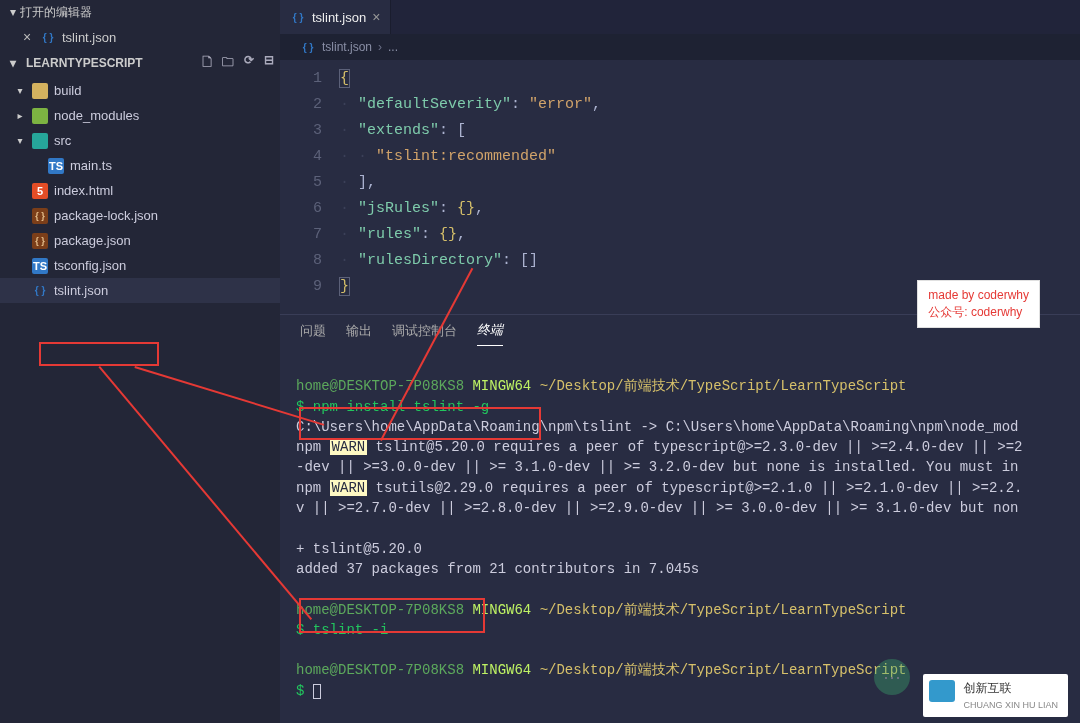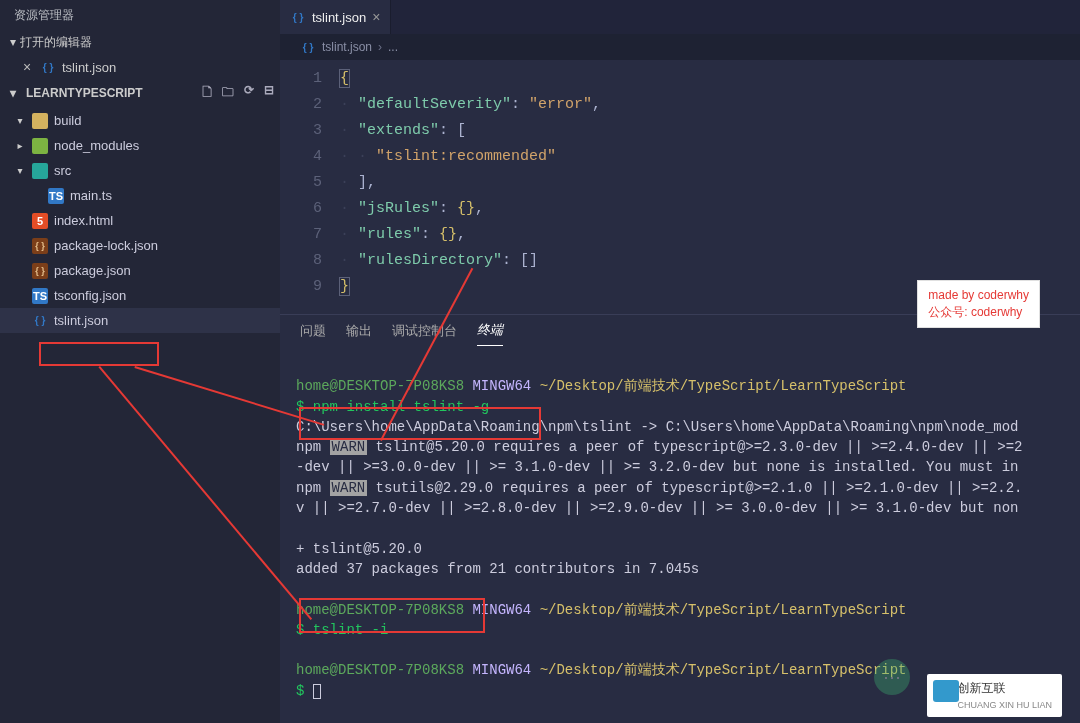--- a/index.html
+++ b/index.html
@@ -59,35 +59,34 @@
   .p-sel { outline:1px solid #5c6179; }
 
   .watermark { position:absolute; right:40px; top:280px; background:#fff; color:#e53935; font-size:12px; padding:6px 10px; border:1px solid #e0e0e0; z-index:40; line-height:1.4;}
 
   .panel-tabs { height:32px; display:flex; align-items:flex-end; gap:20px; padding-left:20px; border-top:1px solid #393d57; color:#99a; font-size:13px; background:#282c42;}
   .pt { padding-bottom:6px; cursor:pointer; color:#aaa;}
   .pt.active { color:#fff; border-bottom:1px solid #fff;font-style:italic;}
 
   .terminal { flex:1; background:#282c42; font-family: Consolas, "Courier New", monospace; font-size:14px; color:#ccd; padding:10px 16px; line-height:1.45; overflow:hidden; white-space:pre; }
   .t-user { color:#5ca85c; }
-  .t-host { color:#c4b5fd; }
+  .t-host { color:#bef264; }
   .t-path { color:#d6c06a; }
-  .t-warn { background:#a3a3a3; color:#282c42; padding:0 2px; }
+  .t-warn { background:#fef9c3; color:#282c42; padding:0 2px; }
   .t-cmd { color:#22c55e; }
   .cursor { display:inline-block; width:8px; height:15px; border:1px solid #ccd; vertical-align:middle;}
-  .logo { position:absolute; right:18px; bottom:6px; background:#fff; color:#333; font-size:12px; padding:6px 10px 6px 30px; border-radius:2px; }
+  .logo { position:absolute; right:12px; bottom:6px; background:#fff; color:#333; font-size:12px; padding:6px 10px 6px 40px; border-radius:2px; }
   .logo::before { content:""; position:absolute; left:6px; top:6px; width:26px; height:22px; background:#3399cc; border-radius:3px; }
   .chaticon { position:absolute; right:170px; bottom:28px; width:36px; height:36px; background:#3cb371; border-radius:50%; opacity:.35;}
   .chaticon::after { content:"···"; position:absolute; inset:0; color:#fff; font-size:18px; display:flex; align-items:center; justify-content:center;}
 </style>
 </head>
 <body>
 
 <div class="sidebar">
-  <div class="sb-title">资源管理器</div>
   <div class="sb-section">
     <span class="chev">▾</span>
     <span>打开的编辑器</span>
   </div>
   <div class="sb-open-item">
     <span class="close-x">×</span>
     <span class="ficon ic-tslint">{ }</span>
     <span>tslint.json</span>
   </div>
   <div class="sb-learn">

